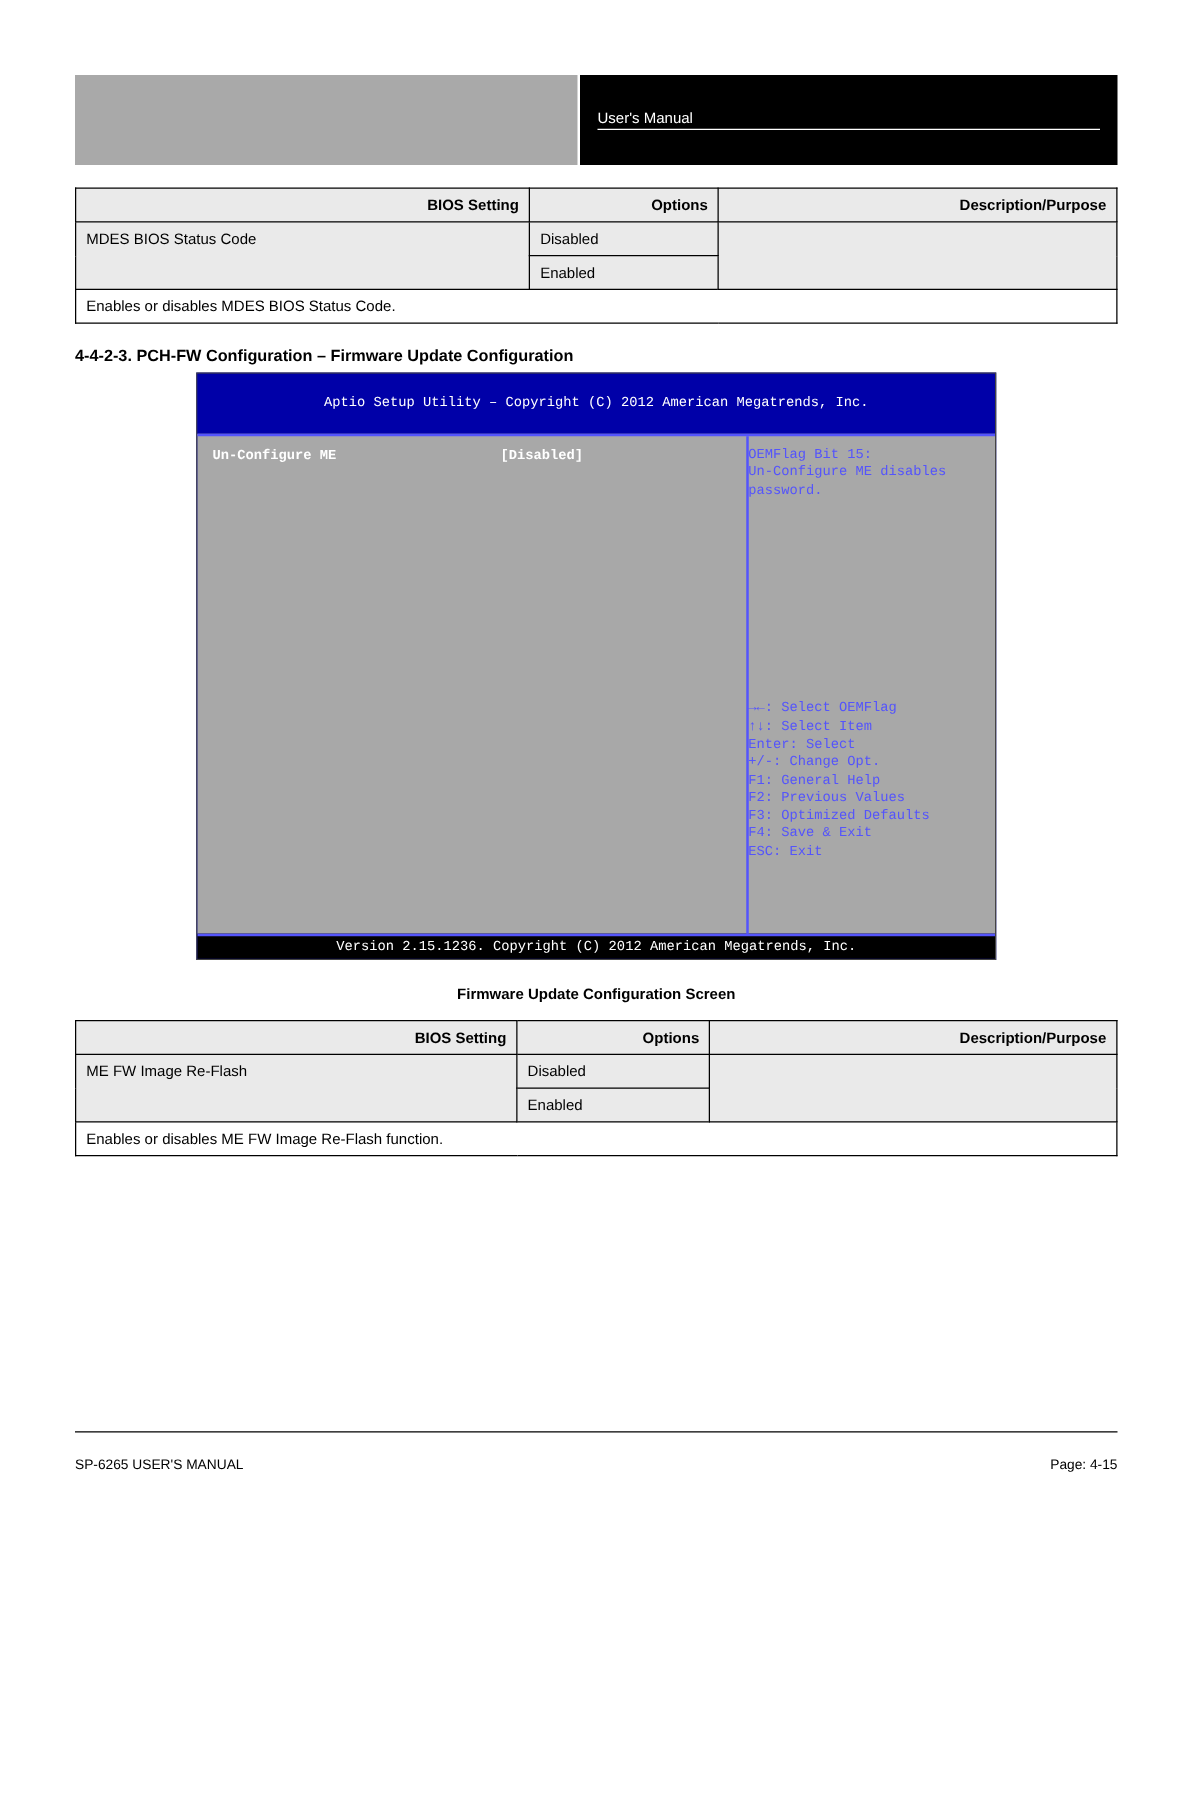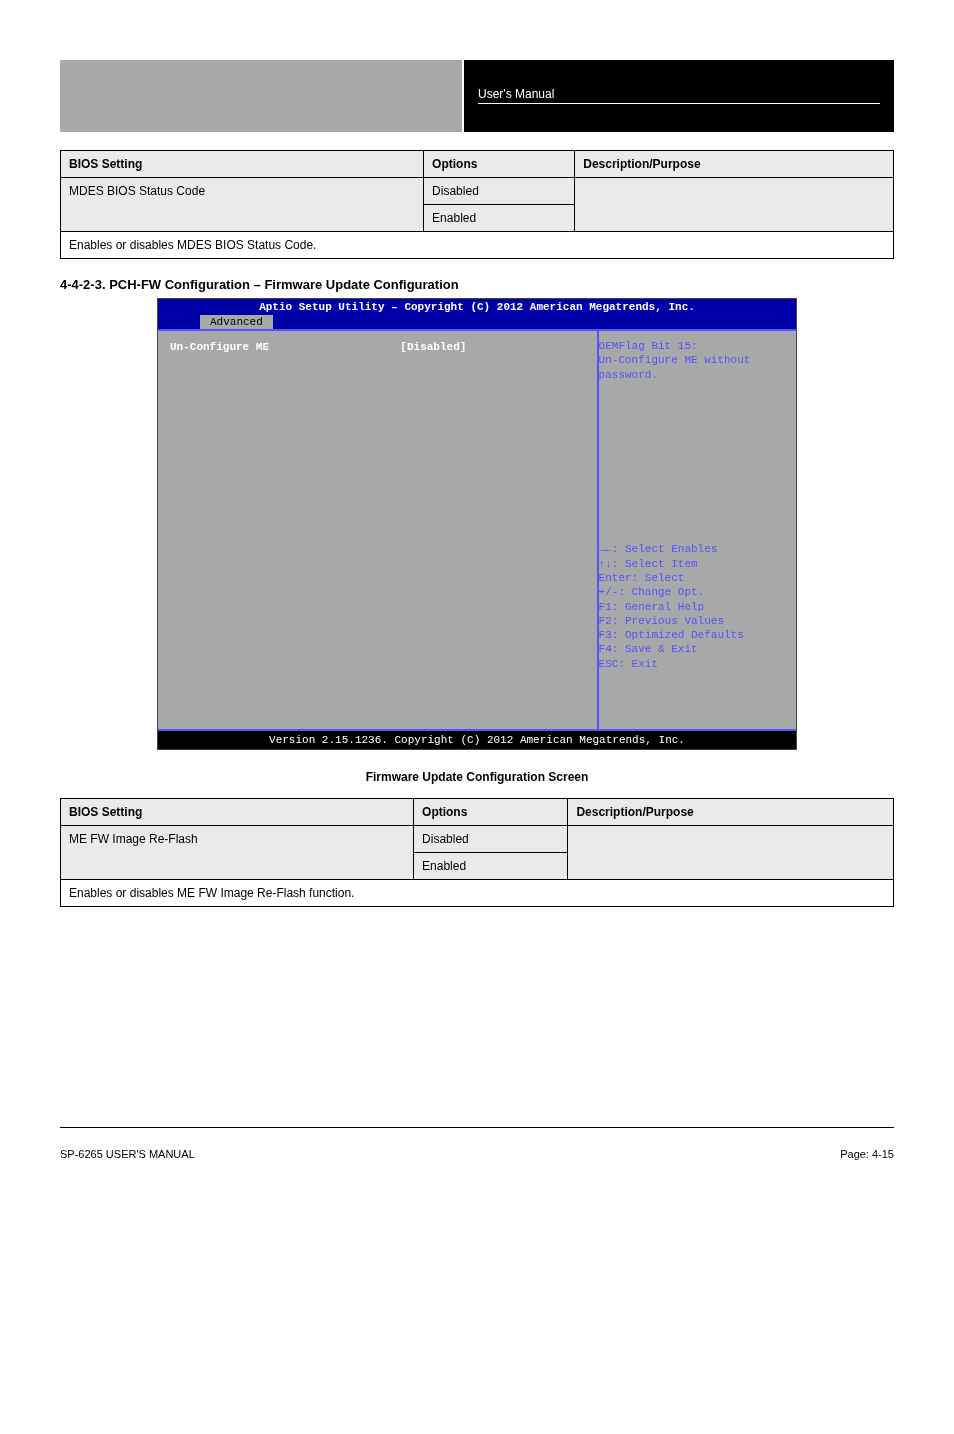--- a/index.html
+++ b/index.html
@@ -42,41 +42,40 @@
   table.opt td, table.opt th {
     border: 1px solid #000;
     padding: 6px 8px;
     font-size: 12px;
     vertical-align: top;
     background: #eaeaea;
   }
   table.opt td.desc {
     background: #fff;
   }
-  table.opt th { font-weight: bold; text-align: left;}
+  table.opt th { font-weight: bold; text-align: right;}
   .screenshot-title {
     font-weight: bold;
     margin: 18px 0 6px 0;
     font-size: 13px;
   }
   .bios {
     width: 640px;
     margin: 0 auto 20px auto;
     background: #0000a8;
     font-family: "Courier New", monospace;
     font-size: 11px;
     color: #fff;
     border: 1px solid #444;
   }
   .bios-top {
     background: #0000a8;
     text-align: center;
-    padding: 2px 0;
+    padding: 18px 0;
     font-size: 11px;
-    font-weight: bold;
   }
   .bios-tab-row {
     background: #0000a8;
     display: flex;
     padding-left: 42px;
   }
   .bios-tab {
     background: #a8a8a8;
     color: #000;
     padding: 1px 10px;
@@ -155,38 +154,35 @@
   <tr>
     <td colspan="3" class="desc">Enables or disables MDES BIOS Status Code.</td>
   </tr>
 </tbody>
   </table>
 
 <div class="screenshot-title">4-4-2-3. PCH-FW Configuration – Firmware Update Configuration</div>
 
 <div class="bios">
   <div class="bios-top">Aptio Setup Utility – Copyright (C) 2012 American Megatrends, Inc.</div>
-  <div class="bios-tab-row">
-    <div class="bios-tab">Advanced</div>
-  </div>
   <div class="bios-body">
     <div class="bios-left">
       <div class="row">
         <span class="name">Un-Configure ME</span>
         <span class="val">[Disabled]</span>
       </div>
     </div>
     <div class="bios-right">
       <div class="bios-help">
         <div>OEMFlag Bit 15:</div>
-        <div>Un-Configure ME without</div>
+        <div>Un-Configure ME disables</div>
         <div>password.</div>
       </div>
       <div class="bios-keys">
-        <div>→←: Select Enables</div>
+        <div>→←: Select OEMFlag</div>
         <div>↑↓: Select Item</div>
         <div>Enter: Select</div>
         <div>+/-: Change Opt.</div>
         <div>F1: General Help</div>
         <div>F2: Previous Values</div>
         <div>F3: Optimized Defaults</div>
         <div>F4: Save &amp; Exit</div>
         <div>ESC: Exit</div>
       </div>
     </div>

